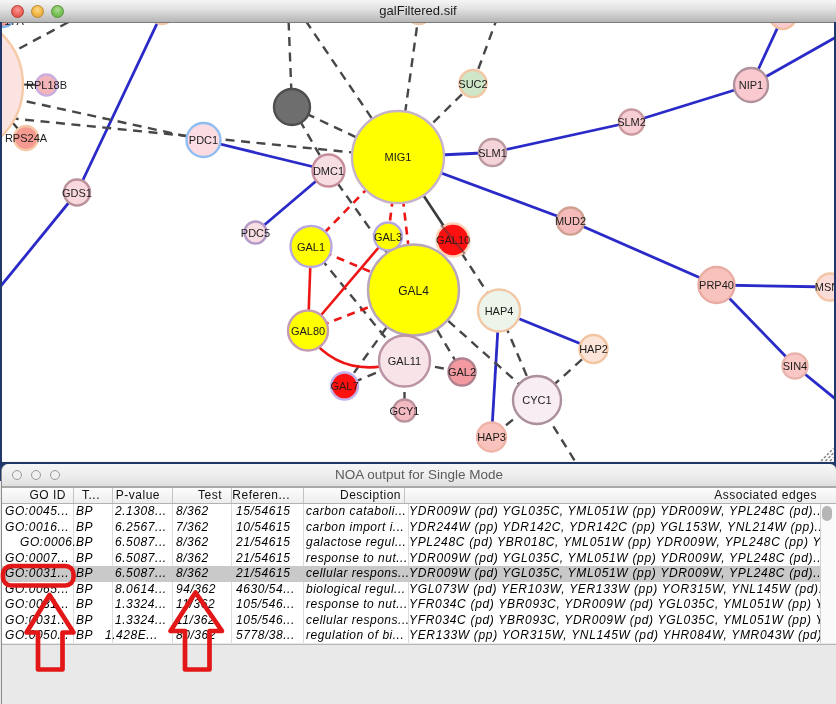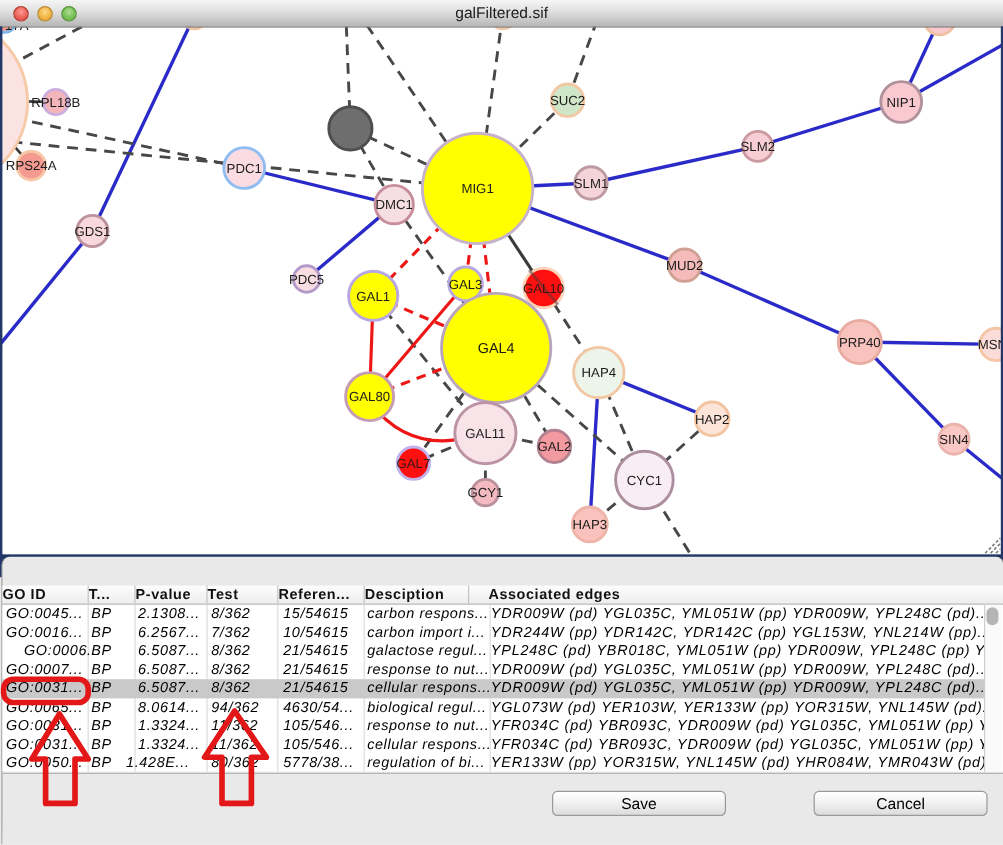--- a/index.html
+++ b/index.html
@@ -23,21 +23,21 @@
   background:linear-gradient(#f6f6f6,#ececec 60%,#dedede);
   border-top-left-radius:7px;border-top-right-radius:7px;
   border-bottom:2px solid #a9a9a9;}
 #tb2 .title{width:100%;text-align:center;font-size:13.5px;color:#5c5c5c;line-height:22px;}
 .tl2{position:absolute;top:6px;width:10px;height:10px;border-radius:50%;
   border:1.4px solid #9b9b9b;background:#f0f0f0;box-sizing:border-box;}
 
 #thead{left:0;top:24px;width:100%;height:15px;
   background:linear-gradient(#fdfdfd,#ededed);border-bottom:1px solid #b2b2b2;}
 .hcell{position:absolute;top:0;height:15px;font-size:12px;color:#111;
-  text-align:left;line-height:14px;letter-spacing:.5px;border-left:1px solid #c4c4c4;box-sizing:border-box;font-weight:bold;}
+  text-align:right;line-height:14px;letter-spacing:.5px;border-left:1px solid #c4c4c4;box-sizing:border-box;}
 #tbody{left:0;top:40px;width:100%;height:139px;background:#fff;font-size:12px;color:#000;}
 .row{position:absolute;left:0;width:818px;height:15.5px;white-space:nowrap;overflow:hidden;font-style:italic;}
 .row span{position:absolute;top:0;line-height:15.5px;letter-spacing:.55px;}
 .row span:nth-child(6){letter-spacing:.5px;}
 .row span:nth-child(7){letter-spacing:.68px;}
 .sel{background:#c9c9c9;}
 .vline{position:absolute;top:0;width:1px;height:139px;background:#dcdcdc;}
 #sbar{left:818px;top:40px;width:15px;height:139px;background:#fafafa;border-left:1px solid #cfcfcf;box-sizing:border-box;}
 #thumb{left:822px;top:506px;width:10px;height:15px;border-radius:5px;background:#b5b5b5;}
 #tbot{left:0;top:180px;width:100%;height:1px;background:#b5b5b5;}
@@ -194,43 +194,49 @@
   <div class="tl" style="left:30.5px;background:radial-gradient(circle at 50% 35%,#fbd88e,#f4bb4c 45%,#dd9c33);border:0.5px solid #b98a2e;"></div>
   <div class="tl" style="left:50.5px;background:radial-gradient(circle at 50% 35%,#b1dc99,#7fc65c 45%,#5ead3f);border:0.5px solid #59923c;"></div>
   <div class="title">galFiltered.sif</div>
 </div>
 
 <div id="navyband" class="abs"></div>
 <div id="navyL" class="abs"></div>
 <div id="navyR" class="abs"></div>
 
 <div id="win2" class="abs">
+  <div id="tb2" class="abs">
+    <div class="tl2" style="left:10px;"></div>
+    <div class="tl2" style="left:29px;"></div>
+    <div class="tl2" style="left:48px;"></div>
+    <div class="title">NOA output for Single Mode</div>
+  </div>
   <div id="thead" class="abs">
     <div class="hcell" style="left:0px;width:71px;border-left:none;padding-right:7px;">GO ID</div>
     <div class="hcell" style="left:71px;width:39px;padding-right:12px;">T...</div>
     <div class="hcell" style="left:110px;width:60px;padding-right:12px;">P-value</div>
     <div class="hcell" style="left:170px;width:59px;padding-right:9px;">Test</div>
     <div class="hcell" style="left:229px;width:72px;padding-right:13px;">Referen...</div>
     <div class="hcell" style="left:301px;width:105px;padding-right:7px;">Desciption</div>
-    <div class="hcell" style="left:388px;width:413px;padding-left:16px;">Associated edges</div>
+    <div class="hcell" style="left:402px;width:413px;padding-left:16px;">Associated edges</div>
   </div>
   <div id="tbody" class="abs">
     <div class="vline" style="left:71px"></div>
     <div class="vline" style="left:110px"></div>
     <div class="vline" style="left:170px"></div>
     <div class="vline" style="left:229px"></div>
     <div class="vline" style="left:301px"></div>
     <div class="vline" style="left:406px"></div>
   <div class="row" style="top:0px">
         <span style="left:3px">GO:0045...</span>
         <span style="left:74px">BP</span>
         <span style="left:113px">2.1308...</span>
         <span style="left:174px">8/362</span>
         <span style="left:234px">15/54615</span>
-        <span style="left:304px">carbon respons...</span>
+        <span style="left:304px">carbon cataboli...</span>
         <span style="left:407px">YDR009W (pd) YGL035C, YML051W (pp) YDR009W, YPL248C (pd)...</span>
       </div>
       <div class="row" style="top:15.5px">
         <span style="left:3px">GO:0016...</span>
         <span style="left:74px">BP</span>
         <span style="left:113px">6.2567...</span>
         <span style="left:174px">7/362</span>
         <span style="left:234px">10/54615</span>
         <span style="left:304px">carbon import i...</span>
         <span style="left:407px">YDR244W (pp) YDR142C, YDR142C (pp) YGL153W, YNL214W (pp)...</span>
@@ -294,22 +300,20 @@
         <span style="left:74px">BP</span>
         <span style="left:103px">1.428E...</span>
         <span style="left:174px">80/362</span>
         <span style="left:234px">5778/38...</span>
         <span style="left:304px">regulation of bi...</span>
         <span style="left:407px">YER133W (pp) YOR315W, YNL145W (pd) YHR084W, YMR043W (pd)...</span>
       </div>
     </div>
   <div id="sbar" class="abs"></div>
   <div id="tbot" class="abs"></div>
-  <div class="btn" style="left:458px;">Save</div>
-  <div class="btn" style="left:676px;">Cancel</div>
 </div>
 <div id="thumb" class="abs"></div>
 
 <svg class="abs" style="left:0;top:460px" width="836" height="244" viewBox="0 460 836 244">
   <rect x="3" y="566" width="70.5" height="19.5" rx="8" fill="none" stroke="#e31717" stroke-width="4.6"></rect>
   <path d="M49.5 595 L26.5 632.5 L38 632.5 L38 669.5 L62.5 669.5 L62.5 632.5 L73.5 632.5 Z" fill="none" stroke="#e31717" stroke-width="4.7" stroke-linejoin="round"></path>
   <path d="M195.5 592.5 L170.5 631 L185 631 L185 669.5 L209.5 669.5 L209.5 631 L222 631 Z" fill="none" stroke="#e31717" stroke-width="4.7" stroke-linejoin="round"></path>
 </svg>
 
 </body></html>

